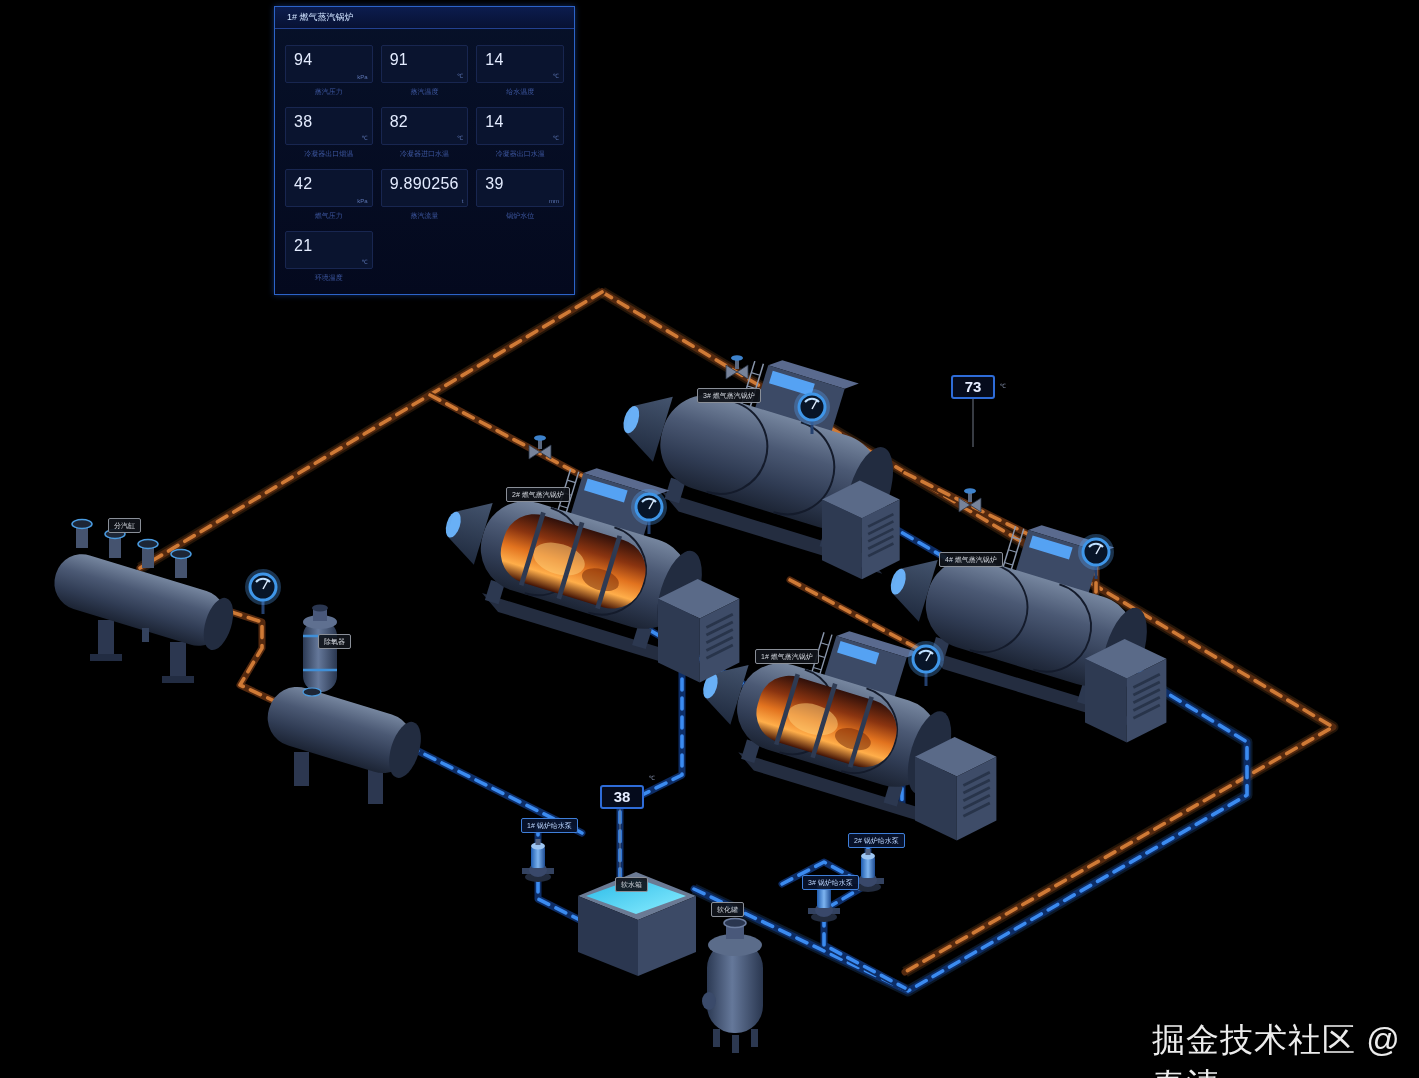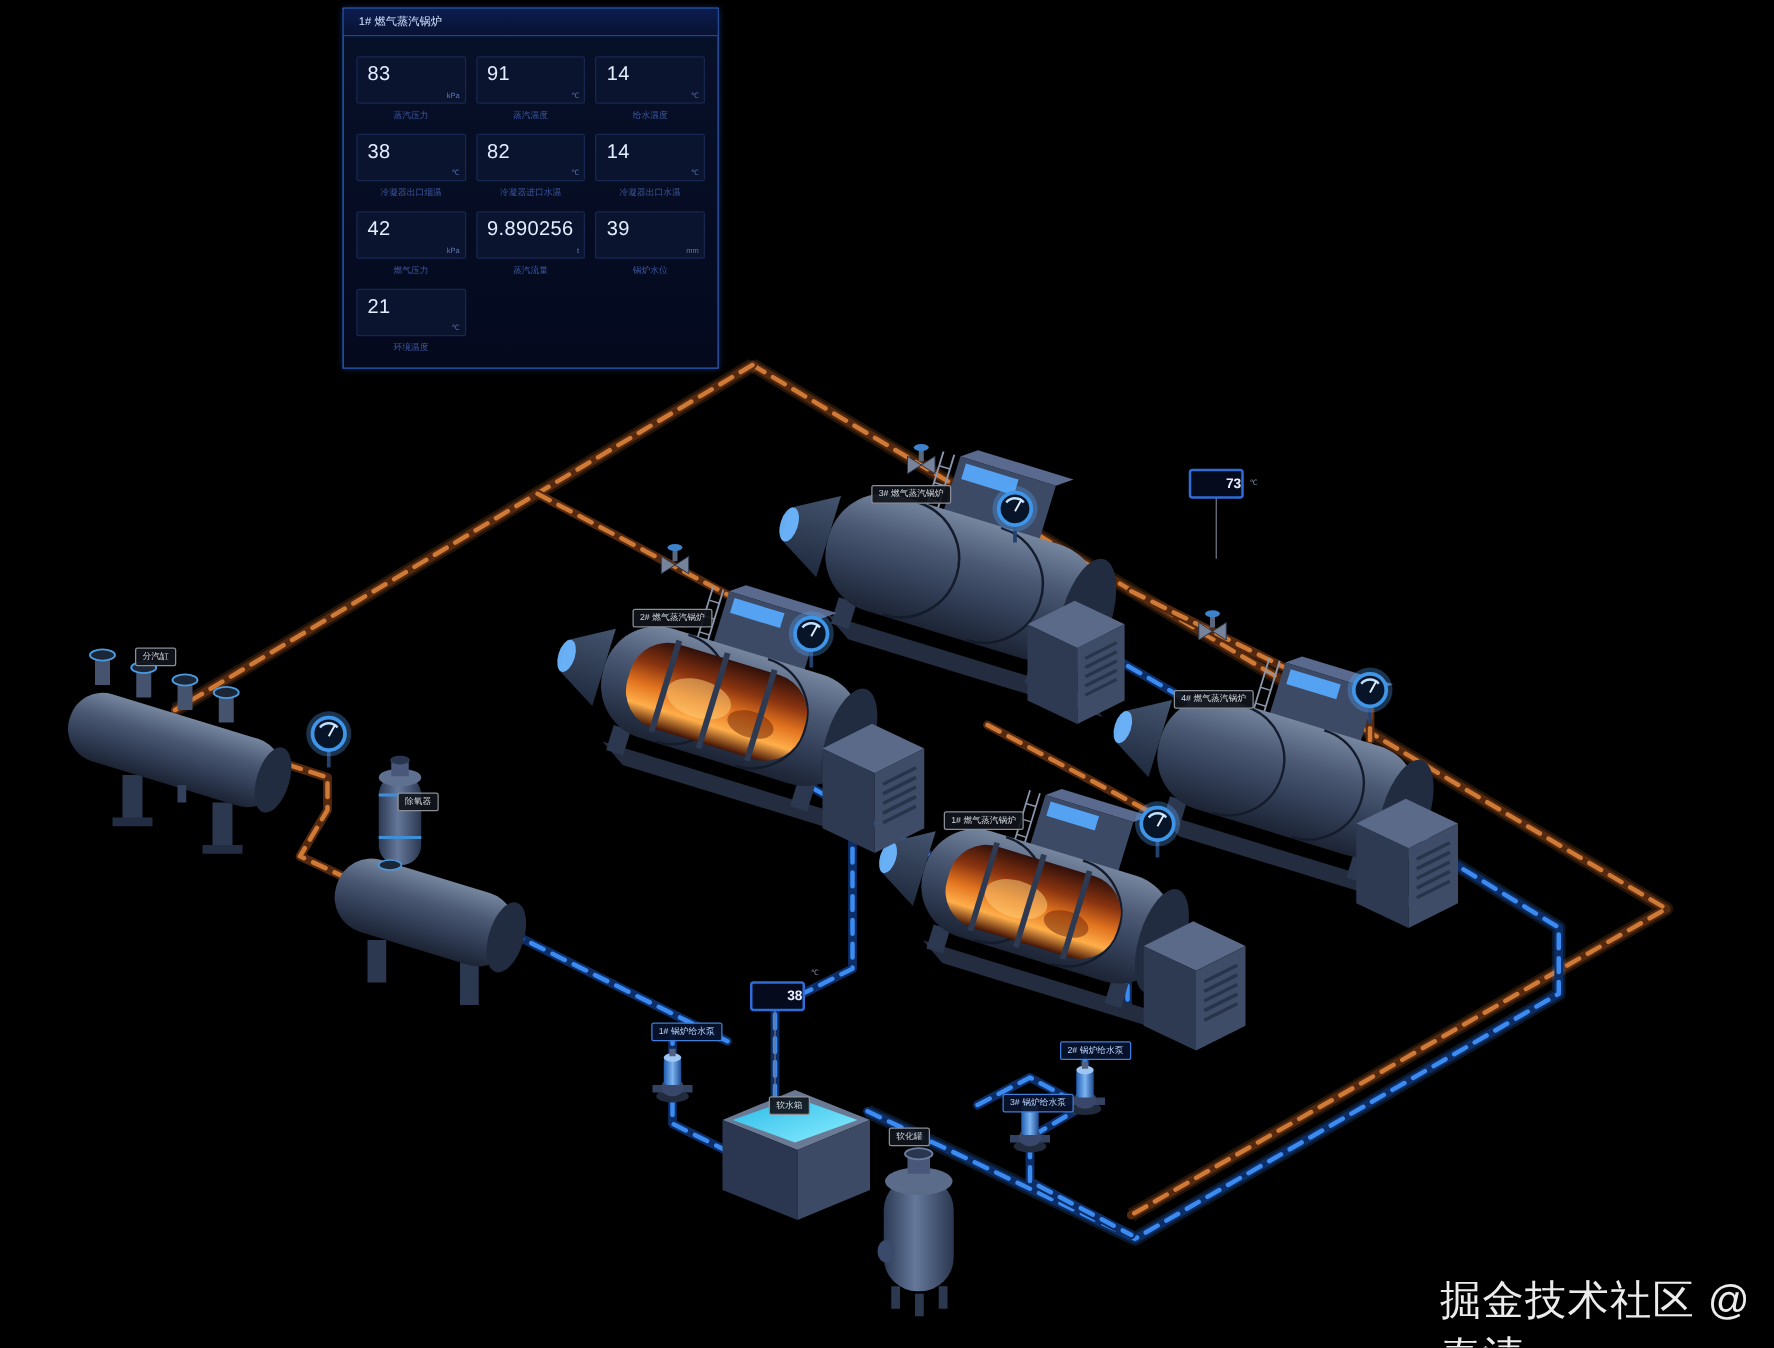--- a/index.html
+++ b/index.html
@@ -14,21 +14,21 @@
   .pb{fill:none;stroke:#0d2d66;stroke-width:7;stroke-linejoin:round;stroke-linecap:round}
   .pbd{fill:none;stroke:#3b8bf0;stroke-width:3.6;stroke-dasharray:11 8;stroke-linejoin:round;stroke-linecap:round}
   .pbg{fill:none;stroke:rgba(70,150,255,.16);stroke-width:11;stroke-linejoin:round}
   .leader{stroke:#6f7685;stroke-width:1}
 
   
   .tag{position:absolute;font-size:7px;line-height:9px;padding:2px 5px;white-space:nowrap;
        background:rgba(16,19,26,.92);border:1px solid #8a8f98;color:#d4d8df;border-radius:2px;}
   .tag-blue{background:rgba(7,18,44,.94);border:1px solid #3f7fd9;color:#bcd6ff;}
   .readout{position:absolute;width:40px;height:20px;background:#050b1c;border:2px solid #2e6cd8;
-           border-radius:3px;color:#e6edff;font-size:11px;font-weight:bold;text-align:right;line-height:20px;}
+           border-radius:3px;color:#e6edff;font-size:15px;font-weight:bold;text-align:center;line-height:20px;}
   .readout-unit{position:absolute;font-size:6px;color:#8b98b5;}
 
   
   .panel{position:absolute;left:274px;top:6px;width:299px;height:287px;
          background:linear-gradient(180deg,#071129 0%,#04091e 100%);
          border:1px solid #2c63c8;box-shadow:0 0 6px rgba(40,100,220,.45);}
   .panel-title{height:21px;line-height:21px;padding-left:12px;font-size:9px;color:#cfe2ff;
          background:linear-gradient(180deg,#0c1c4e,#081233);border-bottom:1px solid #23418f;}
   .panel-grid{display:grid;grid-template-columns:repeat(3,1fr);column-gap:8px;padding:16px 10px 0 10px;}
   .stat{margin-bottom:10px;}
@@ -319,21 +319,21 @@
 <div class="readout" style="left:951px;top:375px">73</div>
 <span class="readout-unit" style="left:1000px;top:382px">℃</span>
 <div class="readout" style="left:600px;top:785px">38</div>
 <span class="readout-unit" style="left:649px;top:774px">℃</span>
 
 <div class="panel">
   <div class="panel-title">1# 燃气蒸汽锅炉</div>
   <div class="panel-grid">
     <div class="stat">
       <div class="stat-box">
-          <span class="stat-val">83</span>
+          <span class="stat-val">94</span>
           <span class="stat-unit">kPa</span>
         </div>
       <div class="stat-label">蒸汽压力</div>
     </div>
     <div class="stat">
       <div class="stat-box">
           <span class="stat-val">91</span>
           <span class="stat-unit">℃</span>
         </div>
       <div class="stat-label">蒸汽温度</div>

